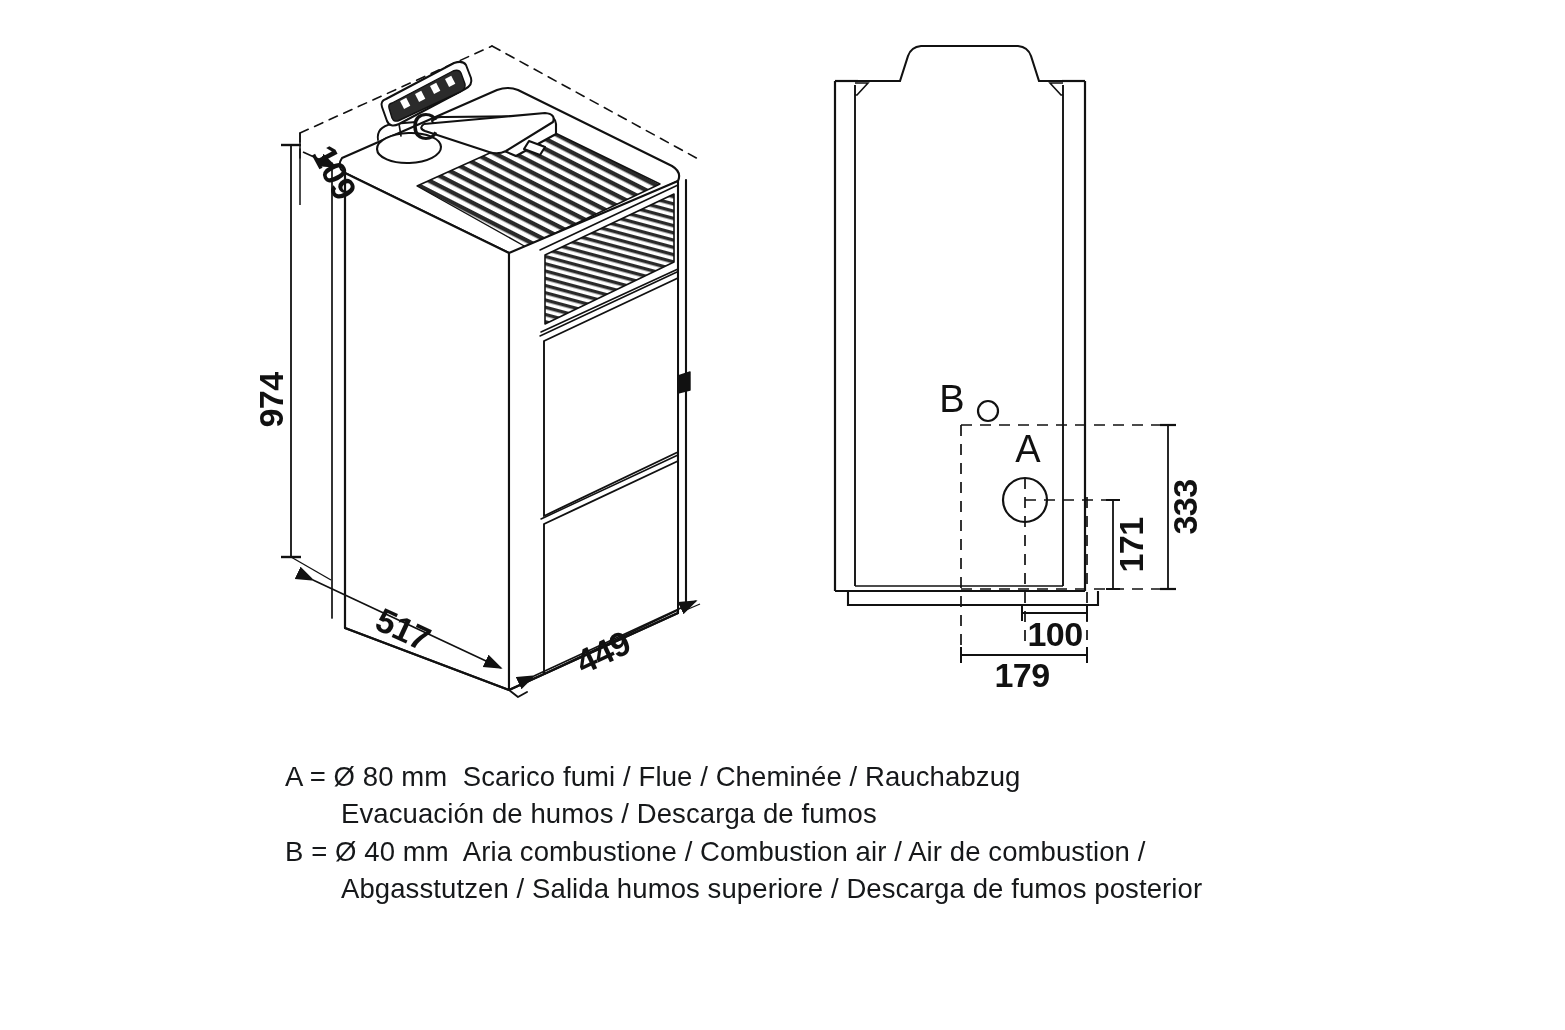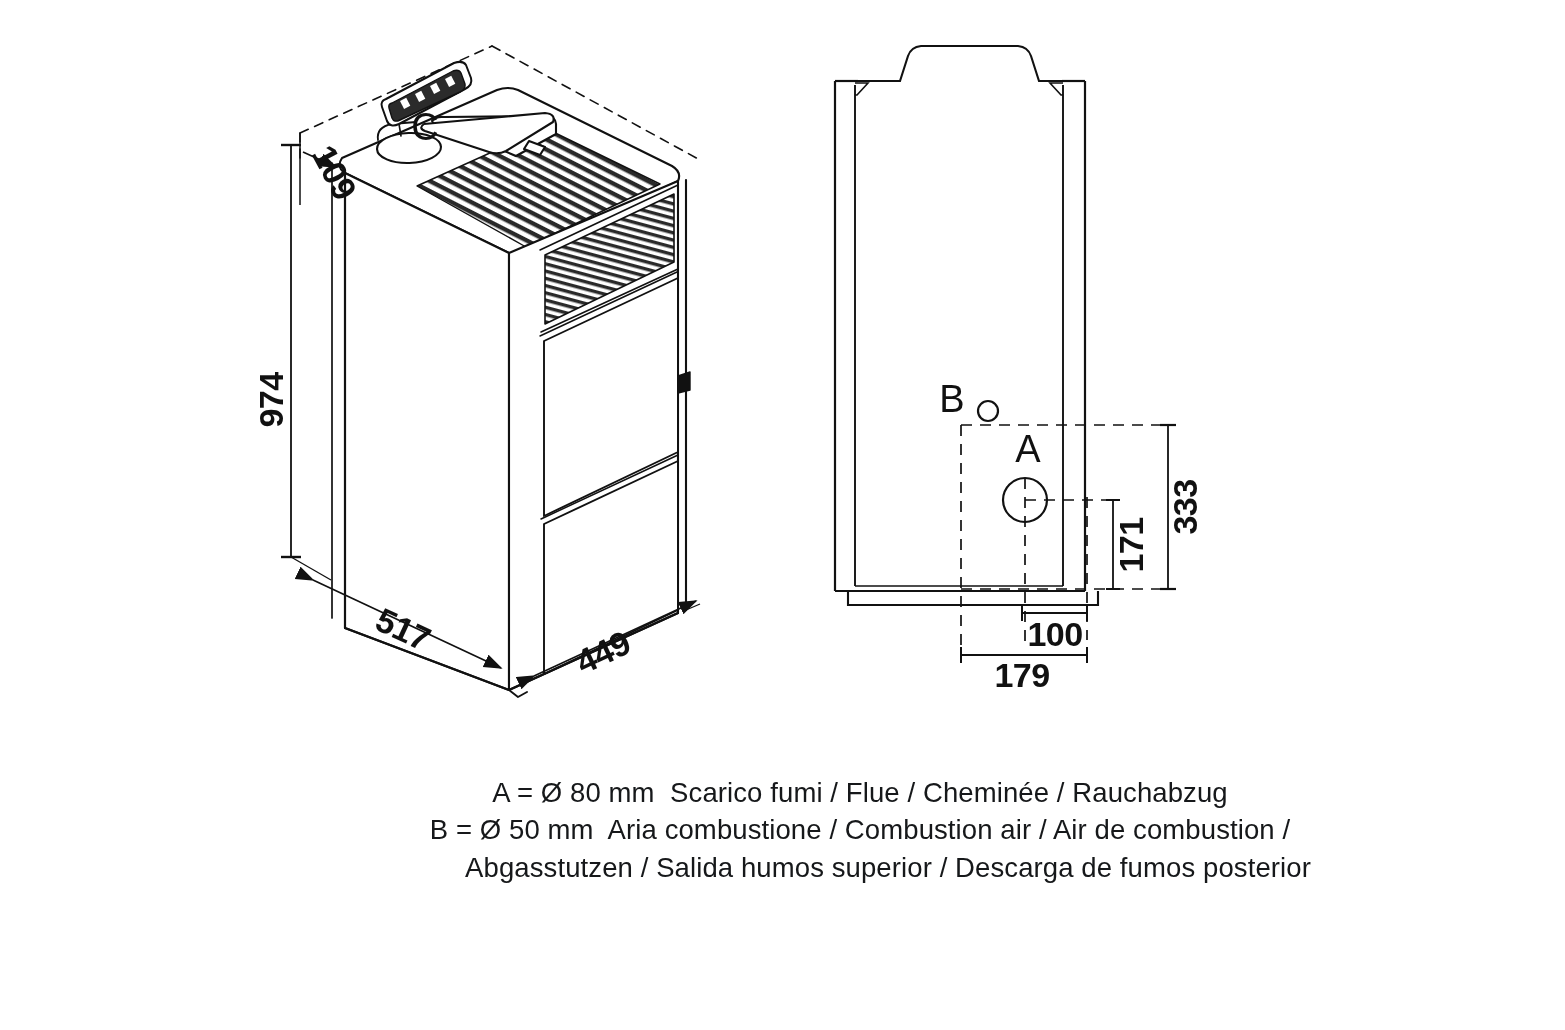--- a/index.html
+++ b/index.html
@@ -1,21 +1,21 @@
 <!DOCTYPE html>
 <html><head>
 <meta charset="utf-8">
 <style>
   html,body{margin:0;padding:0;background:#ffffff;}
   body{width:1565px;height:1030px;font-family:"Liberation Sans",sans-serif;color:#1a1a1a;overflow:hidden;}
   #stage{position:relative;width:1565px;height:1030px;background:#ffffff;}
   svg{display:block;}
   .dimtext{font-family:"Liberation Sans",sans-serif;font-weight:700;font-size:34px;fill:#111111;letter-spacing:-0.5px;}
   .calloutletter{font-family:"Liberation Sans",sans-serif;font-weight:400;font-size:38px;fill:#111111;}
-  .legendbox{position:absolute;left:285px;top:774px;width:1150px;text-align:center;}
+  .legendbox{position:absolute;left:285px;top:758px;width:1150px;}
   .legend-line{font-family:"Liberation Sans",sans-serif;font-size:27.5px;font-weight:400;color:#16181a;line-height:1.36;white-space:pre;letter-spacing:0.1px;}
   .legend-indent{padding-left:56px;}
 </style>
 </head>
 <body>
 
 <div id="stage">
 
   <svg width="1565" height="1030" viewBox="0 0 1565 1030">
     <defs>
@@ -168,17 +168,18 @@
     <text class="calloutletter" x="1028" y="462" text-anchor="middle">A</text>
 
     <text class="dimtext" transform="translate(1197,507) rotate(-90)" text-anchor="middle">333</text>
     <text class="dimtext" transform="translate(1143,545) rotate(-90)" text-anchor="middle">171</text>
     <text class="dimtext" x="1055" y="646" text-anchor="middle">100</text>
     <text class="dimtext" x="1022" y="687" text-anchor="middle">179</text>
   </svg>
 
   <div class="legendbox">
     <div class="legend-line">A = Ø 80 mm  Scarico fumi / Flue / Cheminée / Rauchabzug</div>
-    <div class="legend-line">B = Ø 50 mm  Aria combustione / Combustion air / Air de combustion /</div>
-    <div class="legend-line legend-indent">Abgasstutzen / Salida humos superior / Descarga de fumos posterior</div>
+    <div class="legend-line legend-indent">Evacuación de humos / Descarga de fumos</div>
+    <div class="legend-line">B = Ø 40 mm  Aria combustione / Combustion air / Air de combustion /</div>
+    <div class="legend-line legend-indent">Abgasstutzen / Salida humos superiore / Descarga de fumos posterior</div>
   </div>
 
 </div>
 
 </body></html>

